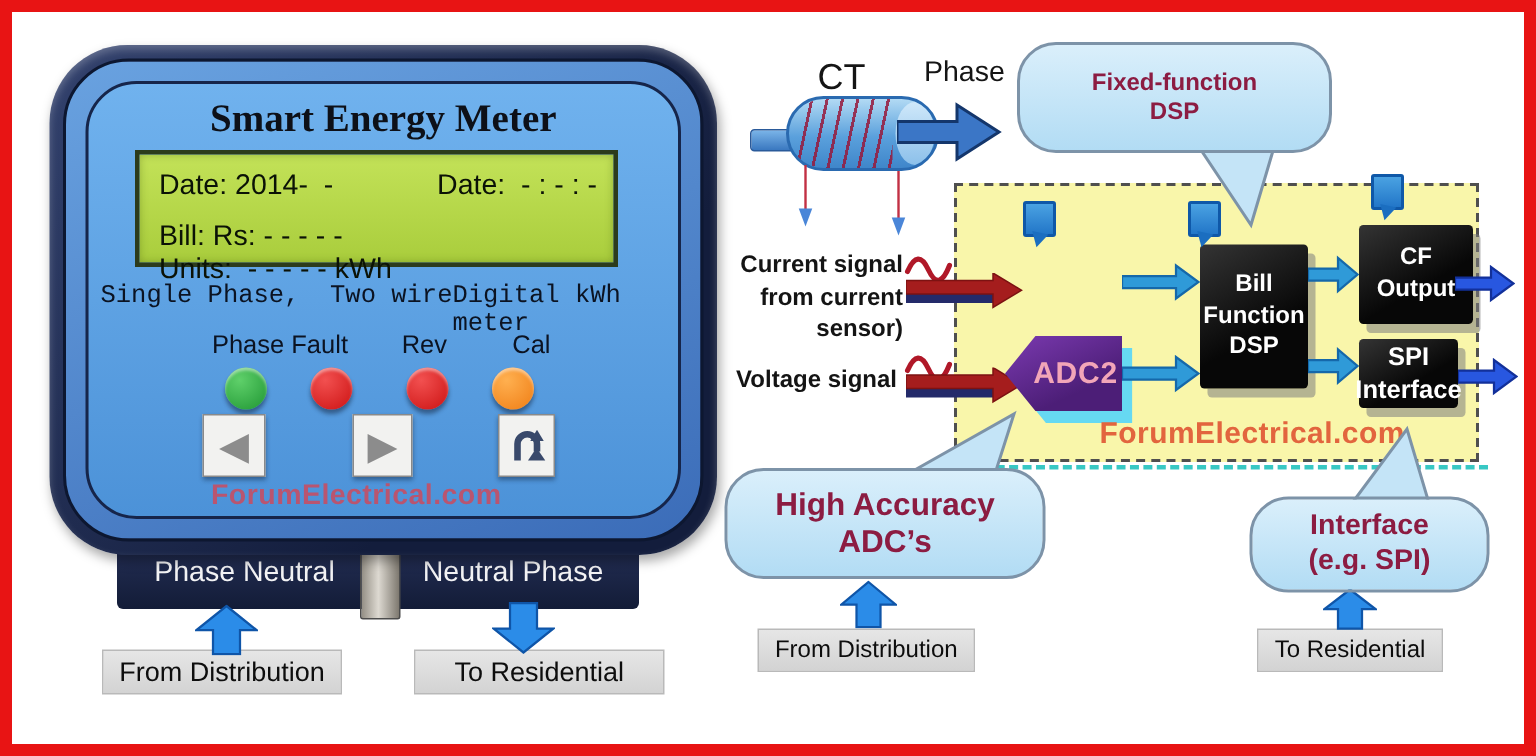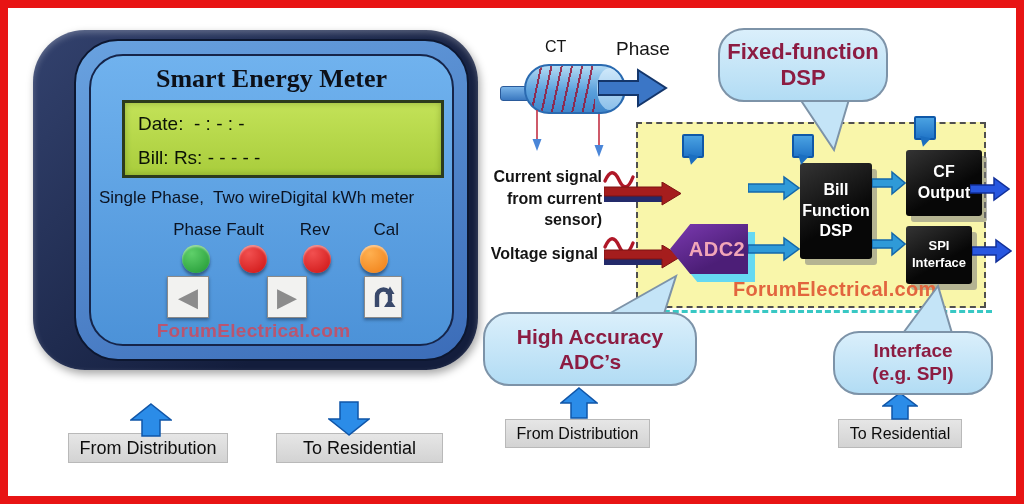--- a/index.html
+++ b/index.html
@@ -13,31 +13,31 @@
   .terminal-bar{position:absolute;left:78px;top:358px;width:348px;height:48px;
     background:linear-gradient(180deg,#26315a,#131c37);border-radius:4px;z-index:1;}
   .terminal-bar span{position:absolute;top:13px;color:#f3f3f5;font-size:19px;text-align:center;}
   .terminal-tab{position:absolute;left:162px;top:3px;width:27px;height:52px;
     background:linear-gradient(90deg,#938e84,#ddd9d1 45%,#7e7970);border:1px solid #4c4c4c;border-radius:2px;}
 
   .meter-outer{position:absolute;left:33px;top:30px;width:445px;height:340px;border-radius:52px;
     background:linear-gradient(135deg,#33426e,#131d3c 70%);z-index:2;
     box-shadow:inset 0 3px 6px rgba(255,255,255,.25), 2px 4px 8px rgba(0,0,0,.35);}
   .meter-mid{position:absolute;inset:9px;border-radius:44px;border:2px solid #0d1730;
-    background:linear-gradient(160deg,#69a2e0,#3b6cb8);margin-left:32px;}
+    background:linear-gradient(160deg,#69a2e0,#3b6cb8);}
   .meter-inner{position:absolute;inset:13px;border-radius:34px;border:2px solid #16254a;
     background:linear-gradient(180deg,#70b2ee,#4c92d8);}
   .meter-title{position:absolute;top:8px;left:0;right:0;text-align:center;
     font-family:"Liberation Serif",serif;font-size:26px;font-weight:600;color:#0d1018;}
   .lcd{position:absolute;left:31px;top:44px;width:322px;height:78px;border:3px solid #2c3b1c;
     background:linear-gradient(180deg,#c3e258,#a9cd3c);box-shadow:inset 0 0 6px rgba(60,80,10,.35);
     font-size:19px;color:#0b1206;font-weight:500;}
   .lcd-row{position:absolute;left:13px;right:11px;display:flex;justify-content:space-between;}
   .spec-line{position:absolute;left:8px;right:8px;top:132px;display:flex;
-    font-size:17px;font-weight:500;color:#0b1322;}
+    font-size:17px;font-weight:500;color:#0b1322;font-family:Liberation Mono, monospace;}
   .ind-label{position:absolute;top:164px;font-size:17px;font-weight:500;color:#0b1322;text-align:right;}
   .led{position:absolute;top:189px;width:28px;height:28px;border-radius:50%;
     box-shadow:0 3px 3px rgba(10,20,40,.45), inset 0 2px 2px rgba(255,255,255,.45);}
   .led-green{background:radial-gradient(circle at 35% 30%,#5fd06a,#1f9633);}
   .led-red{background:radial-gradient(circle at 35% 30%,#f25050,#cc1212);}
   .led-orange{background:radial-gradient(circle at 35% 30%,#ffb050,#ef7d14);}
   .mbtn{position:absolute;top:220px;height:42px;background:#f2f2f0;border:1px solid #8a8a8a;
     display:flex;align-items:center;justify-content:center;box-shadow:0 2px 3px rgba(10,20,40,.4);}
   .tri{font-size:26px;color:#8c8c8c;line-height:1;}
   .meter-watermark{position:absolute;top:264px;left:0;right:36px;text-align:center;
@@ -72,40 +72,47 @@
     border-radius:26px;display:flex;flex-direction:column;align-items:center;justify-content:center;
     color:#8c1c42;font-weight:800;text-align:center;line-height:1.2;z-index:6;}
   .ct-shaft{position:absolute;left:500px;top:86px;width:34px;height:15px;border-radius:3px;
     background:linear-gradient(180deg,#7ab4e8,#3a78c0);border:1px solid #2a5a9a;z-index:2;}
   .ct-cyl{position:absolute;left:524px;top:64px;width:102px;height:50px;border-radius:25px;
     background:linear-gradient(180deg,#b2daf4,#5aa0dc 55%,#3f86ca);border:2px solid #2a6ab0;z-index:3;overflow:hidden;}
   .ct-coil{position:absolute;left:4px;top:0;bottom:0;width:66%;
     background:repeating-linear-gradient(102deg,rgba(150,25,60,.85) 0 2px,transparent 2px 10px);}
   .ct-cap{position:absolute;right:1px;top:2px;bottom:2px;width:26px;border-radius:50%;
     background:linear-gradient(180deg,#cfe8fa,#8cc0ea);}
-  .big-label{position:absolute;font-size:16px;font-weight:500;color:#151515;z-index:3;}
+  .big-label{position:absolute;font-size:24px;font-weight:500;color:#151515;z-index:3;}
   svg.ov{position:absolute;z-index:4;pointer-events:none;}
 </style>
 </head>
 <body>
 
 <div class="canvas">
 
+  <div class="terminal-bar">
+    <span style="left:10px;width:150px;">Phase Neutral</span>
+    <span style="left:190px;width:148px;">Neutral Phase</span>
+    <div class="terminal-tab"></div>
+  </div>
 
   <div class="meter-outer">
     <div class="meter-mid">
       <div class="meter-inner">
         <div class="meter-title">Smart Energy Meter</div>
 
         <div class="lcd">
           <div class="lcd-row" style="top:10px;">
+            <span class="pre">Date: 2014-  -</span>
             <span class="pre">Date:  - : - : -</span>
           </div>
           <div class="lcd-row" style="top:44px;flex-direction:column;">
             <span class="pre">Bill: Rs: - - - - -</span>
+            <span class="pre">Units:  - - - - - kWh</span>
           </div>
         </div>
 
         <div class="spec-line">
           <span class="pre">Single Phase,  Two wire</span>
           <span>Digital kWh meter</span>
         </div>
 
         <span class="ind-label" style="left:53px;width:120px;">Phase Fault</span>
         <span class="ind-label" style="left:195px;width:44px;">Rev</span>
@@ -191,21 +198,21 @@
 
   <div class="blackbox" style="left:800px;top:163px;width:72px;height:96px;font-size:16px;">
     <span>Bill</span>
     <span>Function</span>
     <span>DSP</span>
   </div>
   <div class="blackbox" style="left:906px;top:150px;width:76px;height:66px;font-size:16px;">
     <span>CF</span>
     <span>Output</span>
   </div>
-  <div class="blackbox" style="left:906px;top:226px;width:66px;height:58px;font-size:13px;">
+  <div class="blackbox" style="left:906px;top:226px;width:66px;height:46px;font-size:17px;">
     <span>SPI</span>
     <span>Interface</span>
   </div>
 
   <div class="pin" style="left:682px;top:134px;"></div>
   <div class="pin" style="left:792px;top:134px;"></div>
   <div class="pin" style="left:914px;top:116px;"></div>
 
   <svg class="ov" style="left:748px;top:175px;" width="52" height="26">
     <polygon points="0,9 36,9 36,2 51,13 36,24 36,17 0,17" fill="#2f9ad8" stroke="#1568aa" stroke-width="1.5"></polygon>
@@ -228,21 +235,21 @@
   </svg>
 
   <div class="diagram-watermark">ForumElectrical.com</div>
 
   <svg class="ov" style="left:0;top:0;z-index:5;" width="1024" height="504">
     <polygon points="798,96 850,96 834,150" fill="#c4e4f7" stroke="#7d93a8" stroke-width="2"></polygon>
     <polygon points="598,320 676,276 662,320" fill="#c4e4f7" stroke="#7d93a8" stroke-width="2"></polygon>
     <polygon points="898,340 938,286 954,340" fill="#c4e4f7" stroke="#7d93a8" stroke-width="2"></polygon>
   </svg>
 
-  <div class="callout" style="left:718px;top:28px;width:170px;height:74px;font-size:22px;">
+  <div class="callout" style="left:678px;top:28px;width:210px;height:74px;font-size:16px;">
     <span>Fixed-function</span>
     <span>DSP</span>
   </div>
   <div class="callout" style="left:483px;top:312px;width:214px;height:74px;font-size:21px;">
     <span>High Accuracy</span>
     <span>ADC’s</span>
   </div>
   <div class="callout" style="left:833px;top:331px;width:160px;height:64px;font-size:19px;">
     <span>Interface</span>
     <span>(e.g. SPI)</span>

